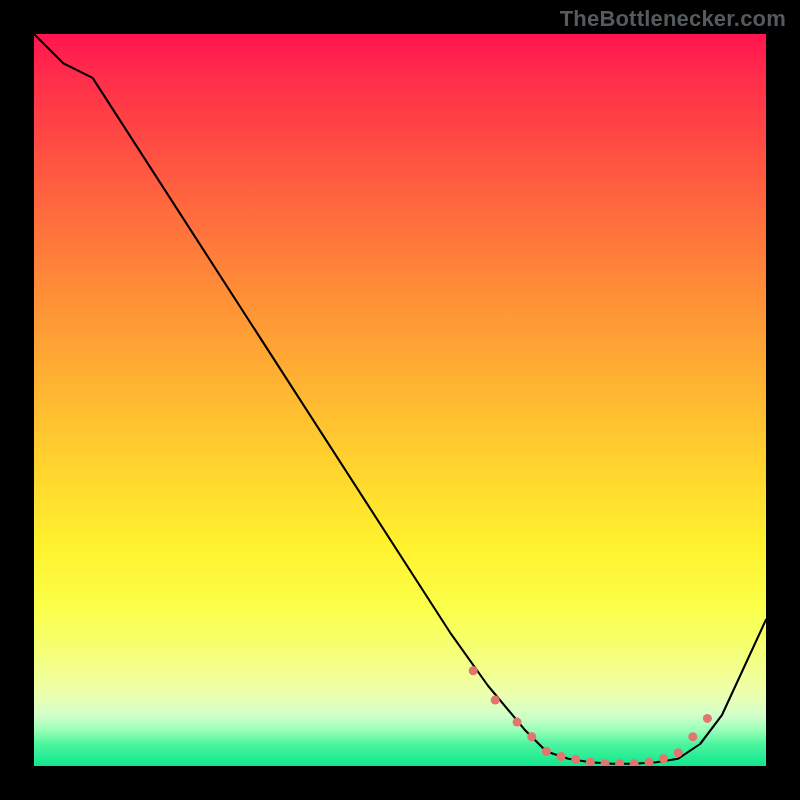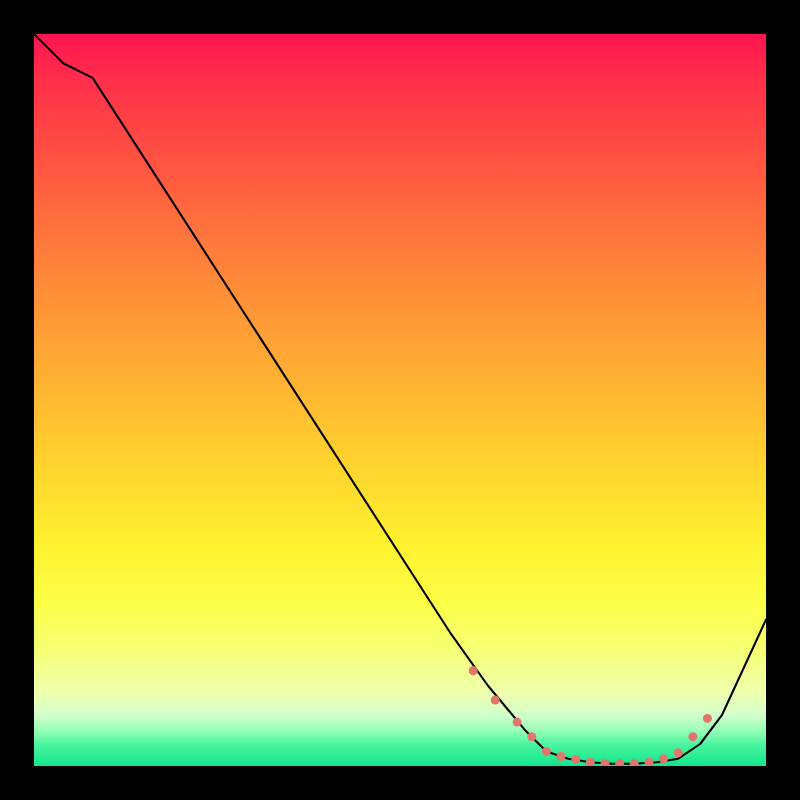--- a/index.html
+++ b/index.html
@@ -65,20 +65,21 @@
   .curve circle.dot {
     fill: #e2766e;
     stroke: none;
   }
 </style>
 </head>
 <body>
 
 <div class="stage">
 
+  <div class="watermark">TheBottlenecker.com</div>
 
   <div class="plot-wrap">
     <div class="heat"></div>
     <svg class="curve" viewBox="0 0 732 732" preserveAspectRatio="none">
       <path d="M0.0 0.0 L29.3 29.3 L58.6 43.9 L417.2 600.2 L453.8 651.5 L490.4 695.4 L512.4 717.4 L534.4 724.7 L556.3 728.3 L578.3 729.8 L600.2 729.8 L622.2 728.3 L644.2 724.7 L666.1 710.0 L688.1 680.8 L732.0 585.6"></path>
       <g>
           <circle class="dot" cx="439.2" cy="636.8" r="4.5"></circle>
           <circle class="dot" cx="461.2" cy="666.1" r="4.5"></circle>
           <circle class="dot" cx="483.1" cy="688.1" r="4.5"></circle>
           <circle class="dot" cx="497.8" cy="702.7" r="4.5"></circle>

